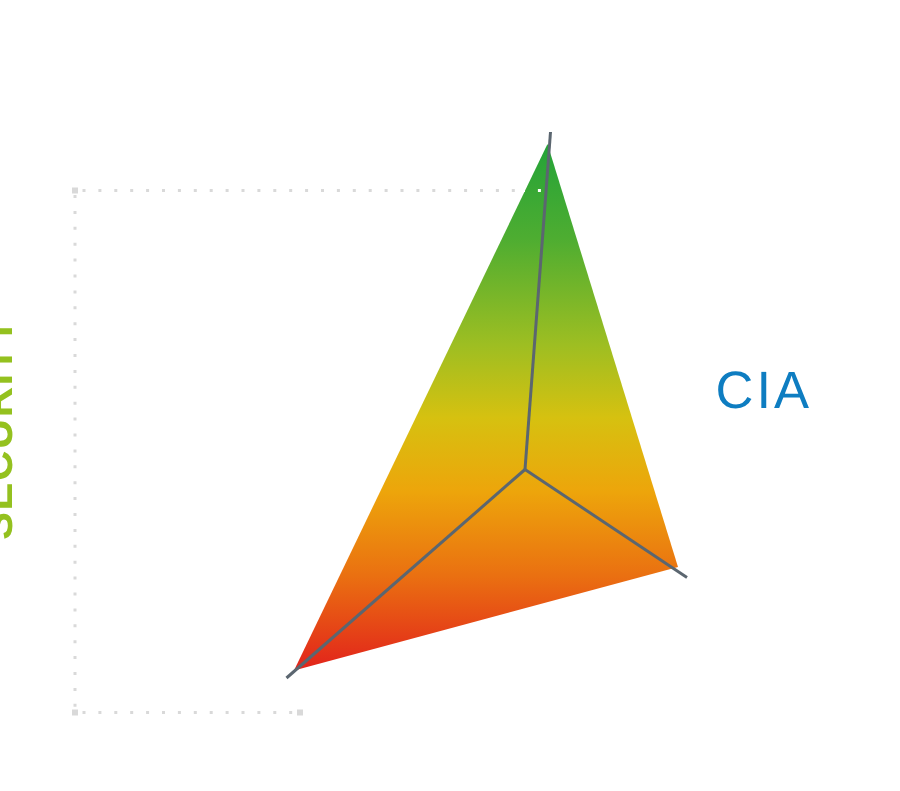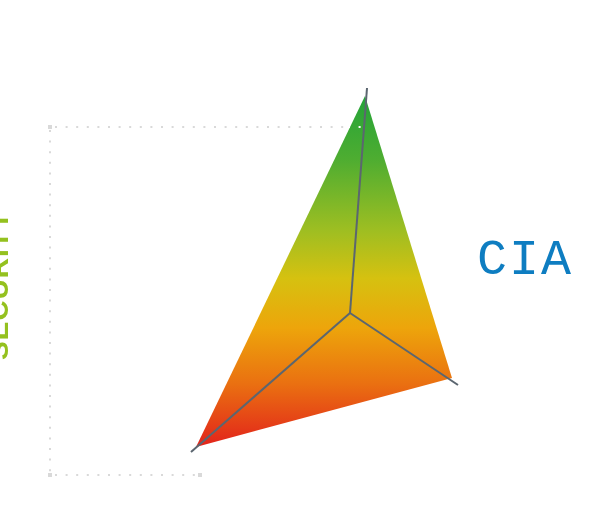--- a/index.html
+++ b/index.html
@@ -58,26 +58,25 @@
     font-size: 28px;
     font-weight: bold;
     letter-spacing: 1px;
     white-space: nowrap;
     color: var(--security-label, #94c11f);
   }
   .cia-label {
     position: absolute;
     left: 477px;
     top: 236px;
-    font-size: 50px;
+    font-size: 35px;
     line-height: 50px;
     letter-spacing: 2px;
     white-space: nowrap;
     color: var(--cia-label, #0e7dc1);
-    font-family: Liberation Mono, monospace;
   }
 </style>
 </head>
 <body>
 
 <div class="canvas">
 
   <svg class="diagram-svg" width="600" height="527" viewBox="0 0 600 527">
     <defs>
       <linearGradient id="triGrad" gradientUnits="userSpaceOnUse" x1="0" y1="96" x2="0" y2="447">

